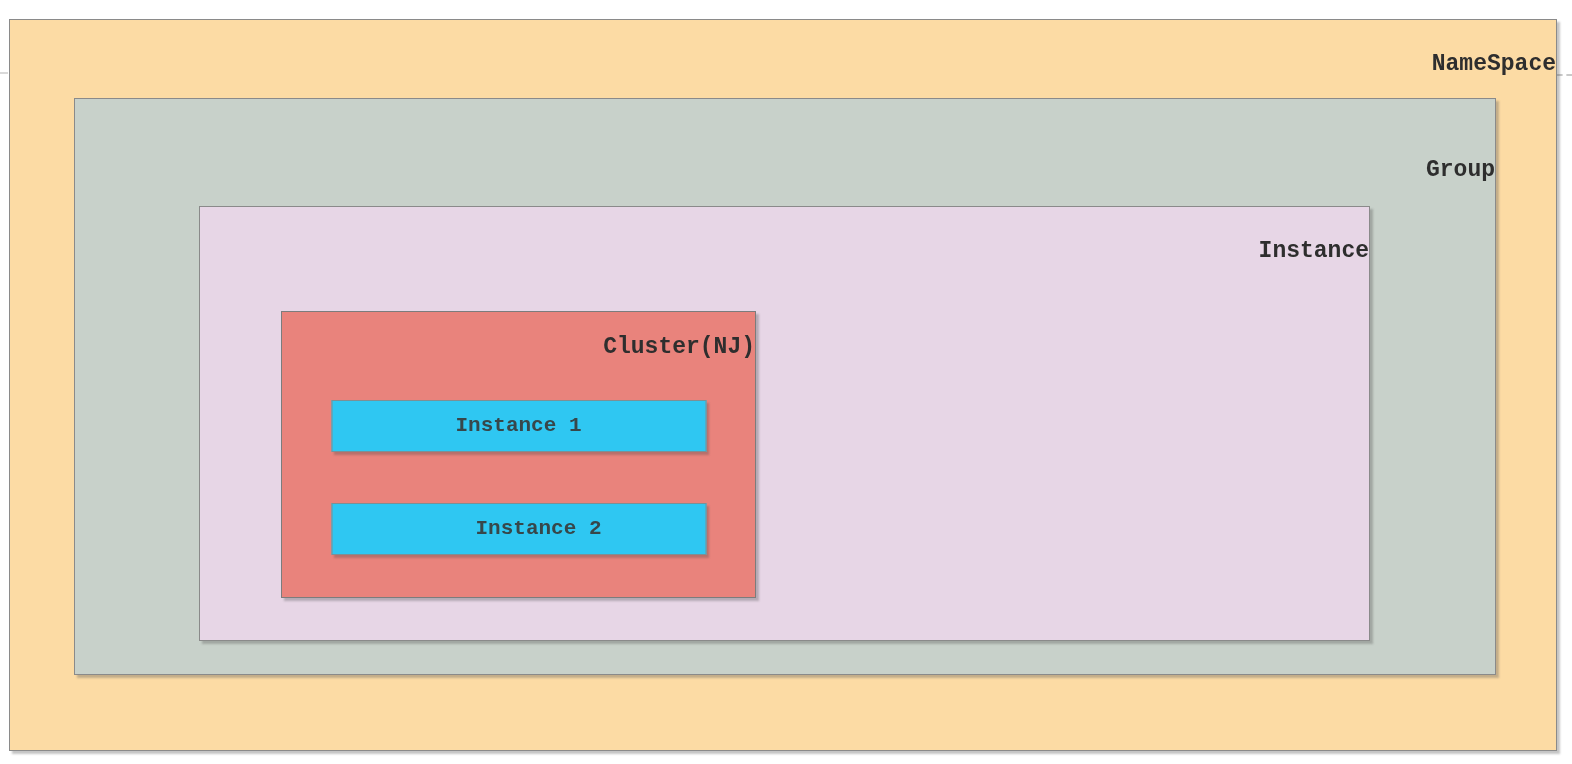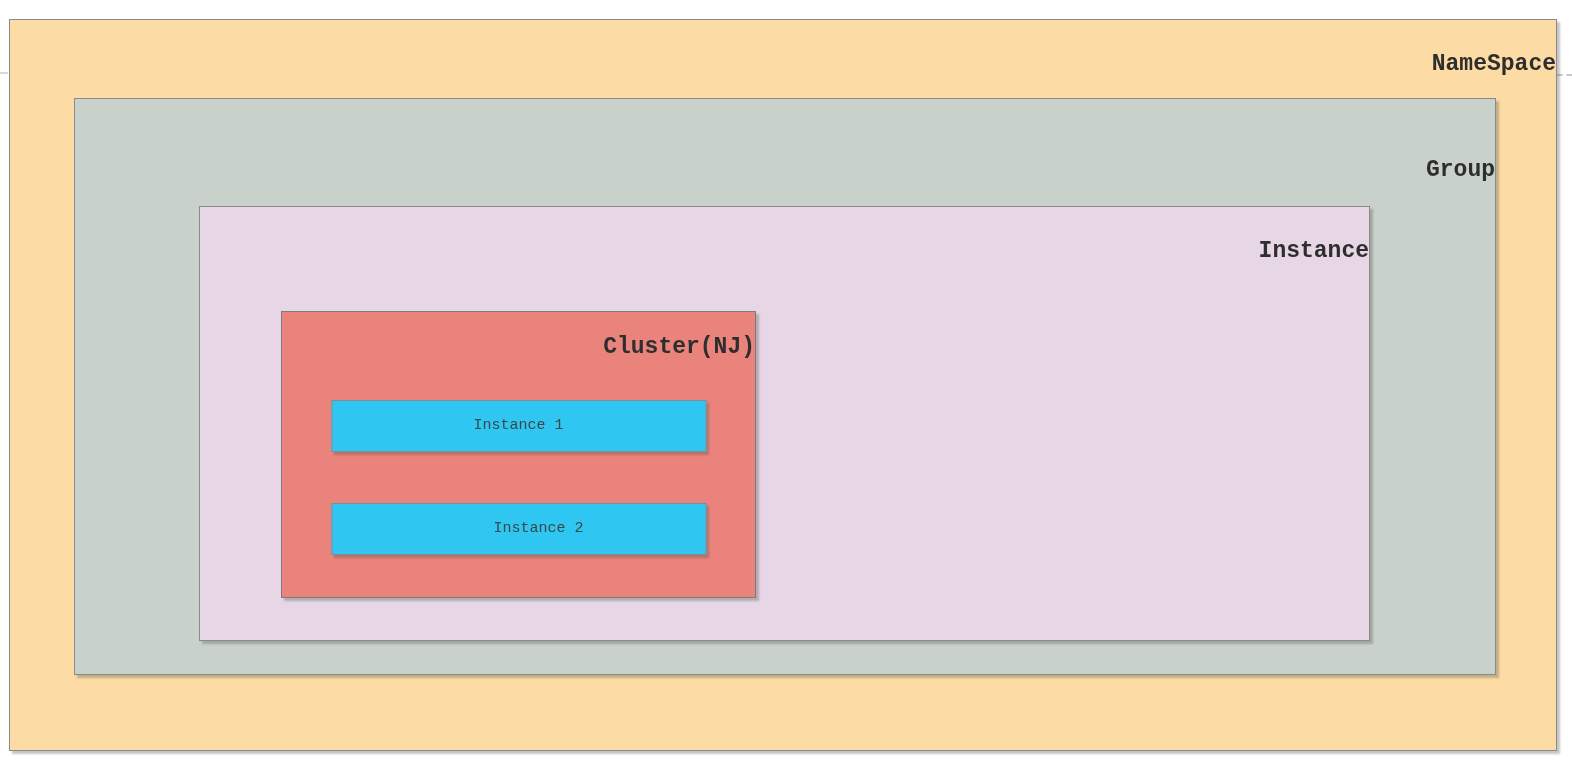--- a/index.html
+++ b/index.html
@@ -48,23 +48,23 @@
     transform: translateX(-50%);
     width: 375px;
     height: 52px;
     border: 1.5px solid #7d8f94;
     box-sizing: border-box;
     box-shadow: 2.5px 2.5px 2px rgba(70, 70, 70, 0.3);
     text-align: center;
   }
   .instance-label {
     display: block;
-    font-size: 15px;
+    font-size: 21px;
     line-height: 50px;
-    font-weight: normal;
+    font-weight: bold;
     color: #37474a;
     white-space: pre;
   }
   .inst-1 { top: 88px; }
   .inst-2 { top: 191px; padding-left: 40px; }
   .guide {
     position: absolute;
     height: 0;
     border-top: 2px solid #d9d9d9;
   }

